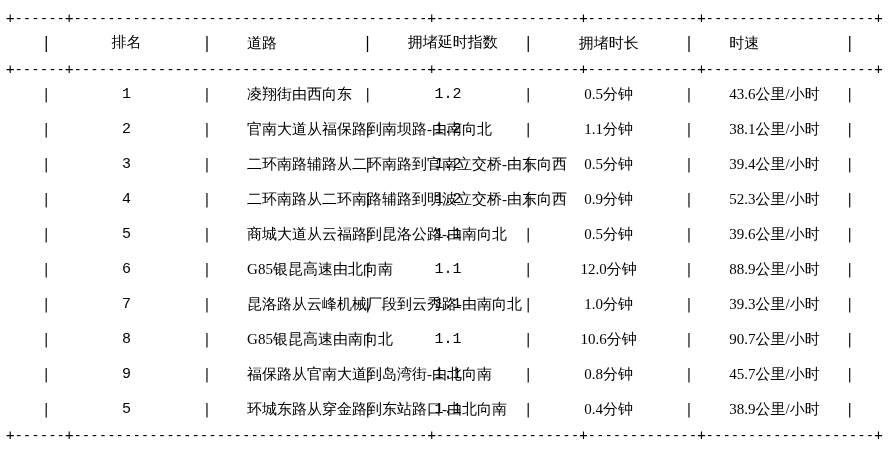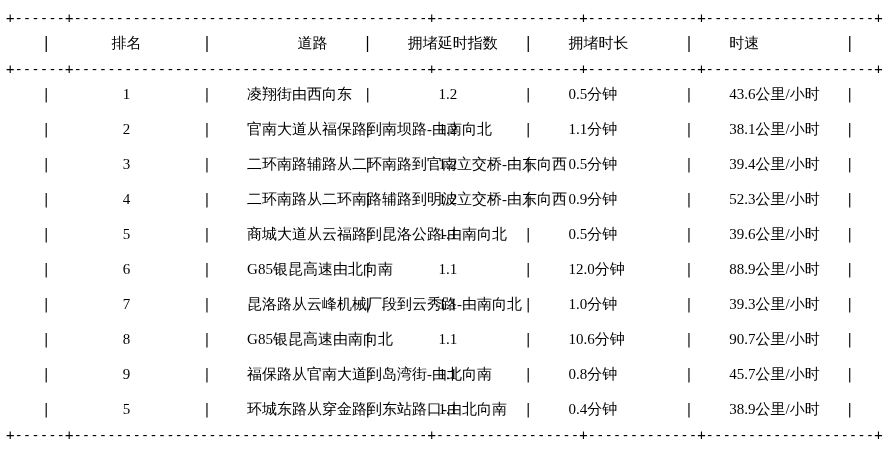--- a/index.html
+++ b/index.html
@@ -44,24 +44,24 @@
     height: 35px;
     line-height: 35px;
   }
   td.pipe {
     font-family: "DejaVu Sans Mono", "Liberation Mono", monospace;
     font-size: 14px;
     width: 9px;
     text-align: center;
     color: #000000;
   }
-  td.c-rank  { width: 62px; text-align: center; }
-  td.c-road  { width: 395px; text-align: right; }
-  td.c-index { width: 133px; text-align: center; }
-  td.c-dur   { width: 106px; text-align: left; }
+  td.c-rank  { width: 62px; text-align: center; font-family: Liberation Mono, monospace; }
+  td.c-road  { width: 395px; text-align: left; }
+  td.c-index { width: 133px; text-align: center; font-family: Liberation Mono, monospace; }
+  td.c-dur   { width: 106px; text-align: center; }
   td.c-speed { width: 148px; }
   tr.head-row td { font-size: 15px; }
 </style>
 </head>
 <body>
 
 <div id="table-wrap">
   <table class="ascii-table">
     <tbody id="table-body">
         <tr class="rule-row">

